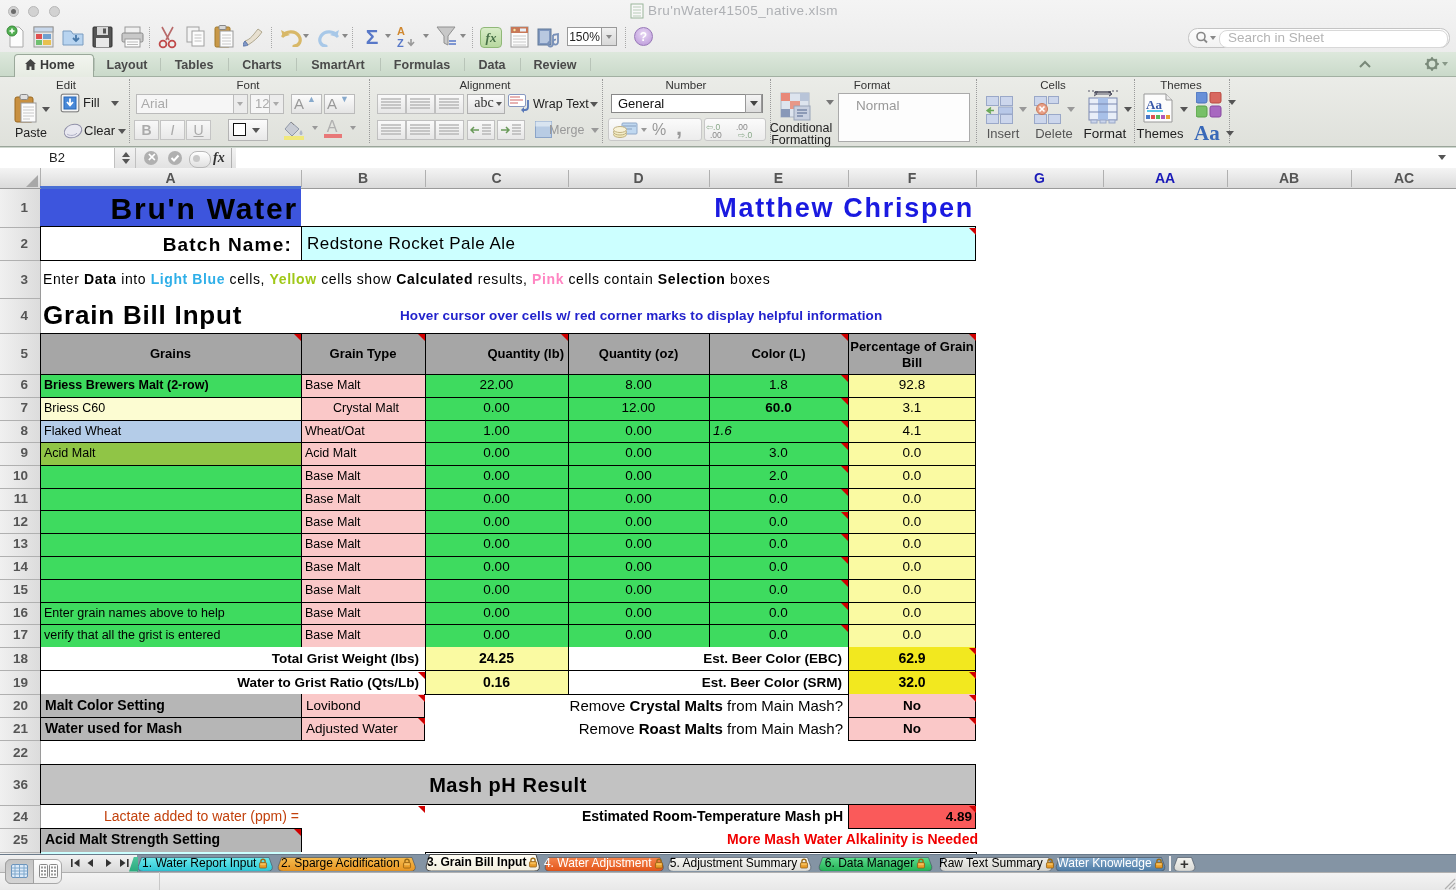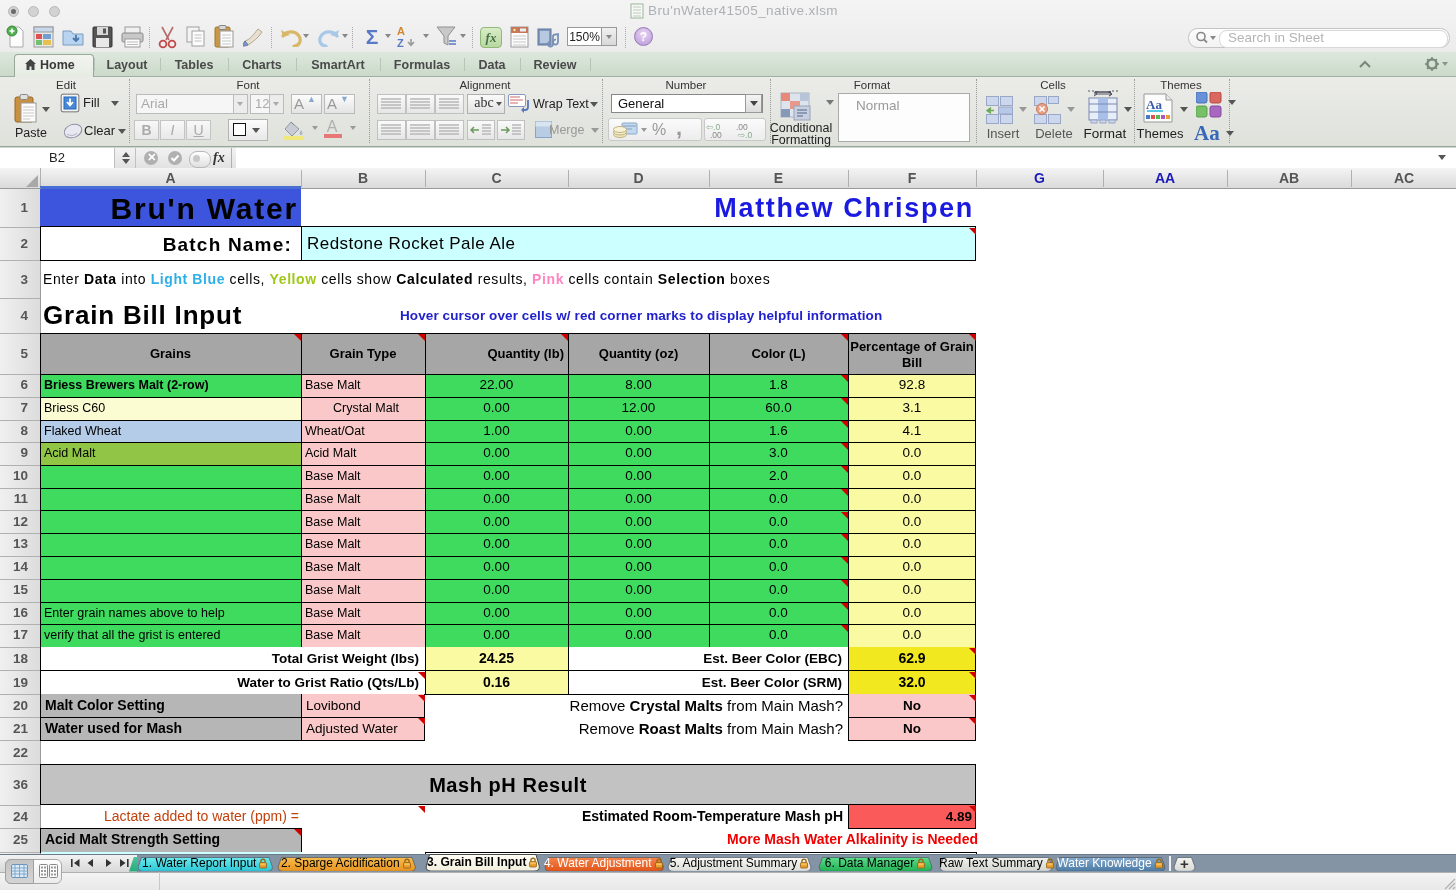--- a/index.html
+++ b/index.html
@@ -515,33 +515,33 @@
 <div style="position:absolute;left:852px;top:374.0px;width:120px;height:22.75px;font-size:13.5px;font-weight:400;color:#000;text-align:center;line-height:22.75px;white-space:nowrap;overflow:visible;">92.8</div>
 <div style="position:absolute;left:40px;top:396.75px;width:261px;height:22.75px;background:#FCFCD2;"></div>
 <div style="position:absolute;left:44px;top:396.75px;width:253px;height:22.75px;font-size:12.5px;font-weight:400;color:#000;text-align:left;line-height:22.75px;white-space:nowrap;overflow:visible;">Briess C60</div>
 <div style="position:absolute;left:301px;top:396.75px;width:124px;height:22.75px;background:#FAC8C8;"></div>
 <div style="position:absolute;left:305px;top:396.75px;width:116px;height:22.75px;font-size:12.5px;font-weight:400;color:#000;text-align:left;line-height:22.75px;white-space:nowrap;overflow:visible;margin-left:28px;">Crystal Malt</div>
 <div style="position:absolute;left:425px;top:396.75px;width:143px;height:22.75px;background:#3EDB5F;"></div>
 <div style="position:absolute;left:429px;top:396.75px;width:135px;height:22.75px;font-size:13.5px;font-weight:400;color:#000;text-align:center;line-height:22.75px;white-space:nowrap;overflow:visible;">0.00</div>
 <div style="position:absolute;left:568px;top:396.75px;width:141px;height:22.75px;background:#3EDB5F;"></div>
 <div style="position:absolute;left:572px;top:396.75px;width:133px;height:22.75px;font-size:13.5px;font-weight:400;color:#000;text-align:center;line-height:22.75px;white-space:nowrap;overflow:visible;">12.00</div>
 <div style="position:absolute;left:709px;top:396.75px;width:139px;height:22.75px;background:#3EDB5F;"></div>
-<div style="position:absolute;left:713px;top:396.75px;width:131px;height:22.75px;font-size:13.5px;font-weight:400;color:#000;text-align:center;line-height:22.75px;white-space:nowrap;overflow:visible;">60.0</div>
+<div style="position:absolute;left:713px;top:396.75px;width:131px;height:22.75px;font-size:13.5px;font-weight:700;color:#000;text-align:center;line-height:22.75px;white-space:nowrap;overflow:visible;">60.0</div>
 <div style="position:absolute;left:848px;top:396.75px;width:128px;height:22.75px;background:#FAFAA2;"></div>
 <div style="position:absolute;left:852px;top:396.75px;width:120px;height:22.75px;font-size:13.5px;font-weight:400;color:#000;text-align:center;line-height:22.75px;white-space:nowrap;overflow:visible;">3.1</div>
 <div style="position:absolute;left:40px;top:419.5px;width:261px;height:22.75px;background:#B4CCE8;"></div>
 <div style="position:absolute;left:44px;top:419.5px;width:253px;height:22.75px;font-size:12.5px;font-weight:400;color:#000;text-align:left;line-height:22.75px;white-space:nowrap;overflow:visible;">Flaked Wheat</div>
 <div style="position:absolute;left:301px;top:419.5px;width:124px;height:22.75px;background:#FAC8C8;"></div>
 <div style="position:absolute;left:305px;top:419.5px;width:116px;height:22.75px;font-size:12.5px;font-weight:400;color:#000;text-align:left;line-height:22.75px;white-space:nowrap;overflow:visible;">Wheat/Oat</div>
 <div style="position:absolute;left:425px;top:419.5px;width:143px;height:22.75px;background:#3EDB5F;"></div>
 <div style="position:absolute;left:429px;top:419.5px;width:135px;height:22.75px;font-size:13.5px;font-weight:400;color:#000;text-align:center;line-height:22.75px;white-space:nowrap;overflow:visible;">1.00</div>
 <div style="position:absolute;left:568px;top:419.5px;width:141px;height:22.75px;background:#3EDB5F;"></div>
 <div style="position:absolute;left:572px;top:419.5px;width:133px;height:22.75px;font-size:13.5px;font-weight:400;color:#000;text-align:center;line-height:22.75px;white-space:nowrap;overflow:visible;">0.00</div>
 <div style="position:absolute;left:709px;top:419.5px;width:139px;height:22.75px;background:#3EDB5F;"></div>
-<div style="position:absolute;left:713px;top:419.5px;width:131px;height:22.75px;font-size:13.5px;font-weight:400;color:#000;text-align:center;line-height:22.75px;white-space:nowrap;overflow:visible;">1.6</div>
+<div style="position:absolute;left:713px;top:419.5px;width:131px;height:22.75px;font-size:13.5px;font-weight:400;color:#000;text-align:left;line-height:22.75px;white-space:nowrap;overflow:visible;font-style:italic;">1.6</div>
 <div style="position:absolute;left:848px;top:419.5px;width:128px;height:22.75px;background:#FAFAA2;"></div>
 <div style="position:absolute;left:852px;top:419.5px;width:120px;height:22.75px;font-size:13.5px;font-weight:400;color:#000;text-align:center;line-height:22.75px;white-space:nowrap;overflow:visible;">4.1</div>
 <div style="position:absolute;left:40px;top:442.25px;width:261px;height:22.75px;background:#90C546;"></div>
 <div style="position:absolute;left:44px;top:442.25px;width:253px;height:22.75px;font-size:12.5px;font-weight:400;color:#000;text-align:left;line-height:22.75px;white-space:nowrap;overflow:visible;">Acid Malt</div>
 <div style="position:absolute;left:301px;top:442.25px;width:124px;height:22.75px;background:#FAC8C8;"></div>
 <div style="position:absolute;left:305px;top:442.25px;width:116px;height:22.75px;font-size:12.5px;font-weight:400;color:#000;text-align:left;line-height:22.75px;white-space:nowrap;overflow:visible;">Acid Malt</div>
 <div style="position:absolute;left:425px;top:442.25px;width:143px;height:22.75px;background:#3EDB5F;"></div>
 <div style="position:absolute;left:429px;top:442.25px;width:135px;height:22.75px;font-size:13.5px;font-weight:400;color:#000;text-align:center;line-height:22.75px;white-space:nowrap;overflow:visible;">0.00</div>
 <div style="position:absolute;left:568px;top:442.25px;width:141px;height:22.75px;background:#3EDB5F;"></div>
 <div style="position:absolute;left:572px;top:442.25px;width:133px;height:22.75px;font-size:13.5px;font-weight:400;color:#000;text-align:center;line-height:22.75px;white-space:nowrap;overflow:visible;">0.00</div>

